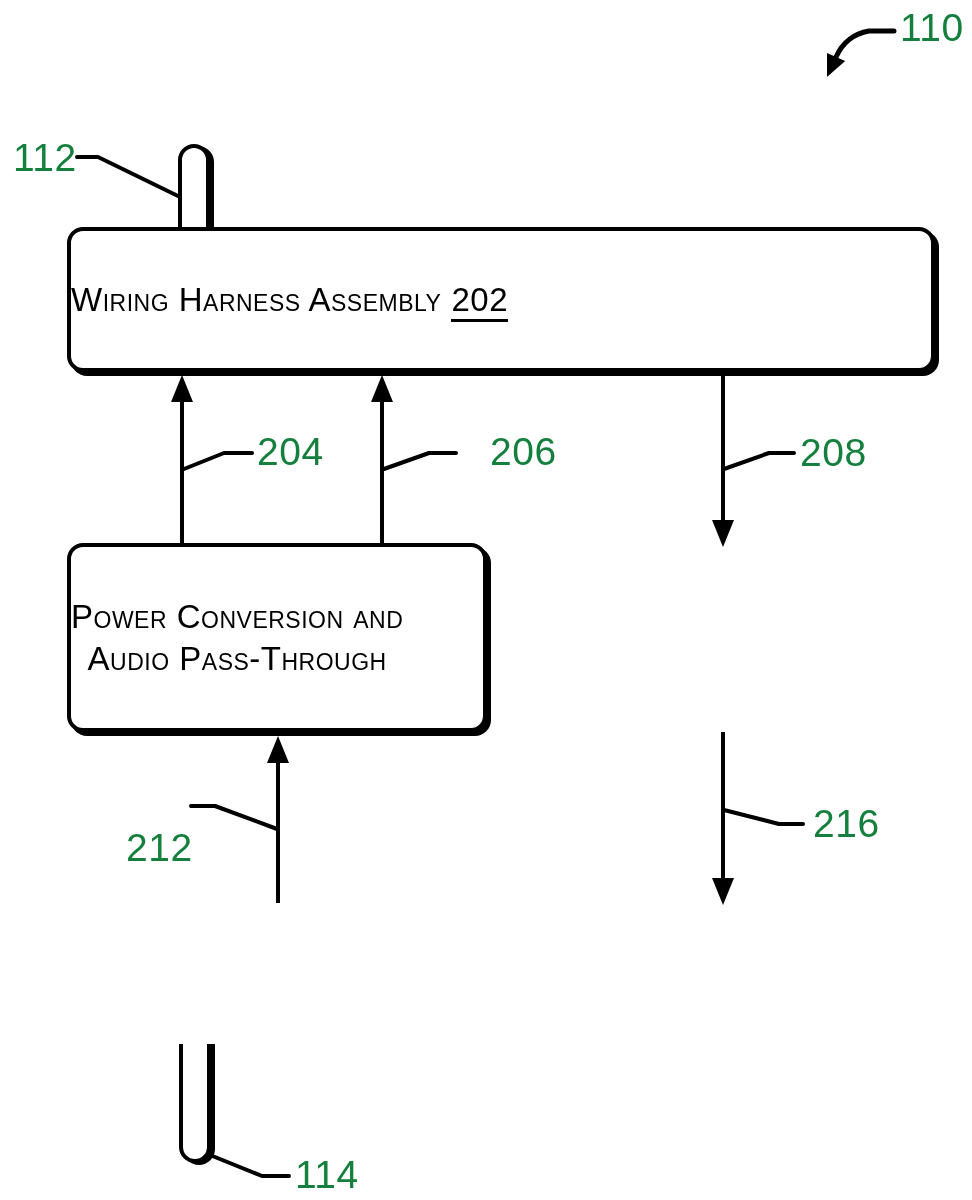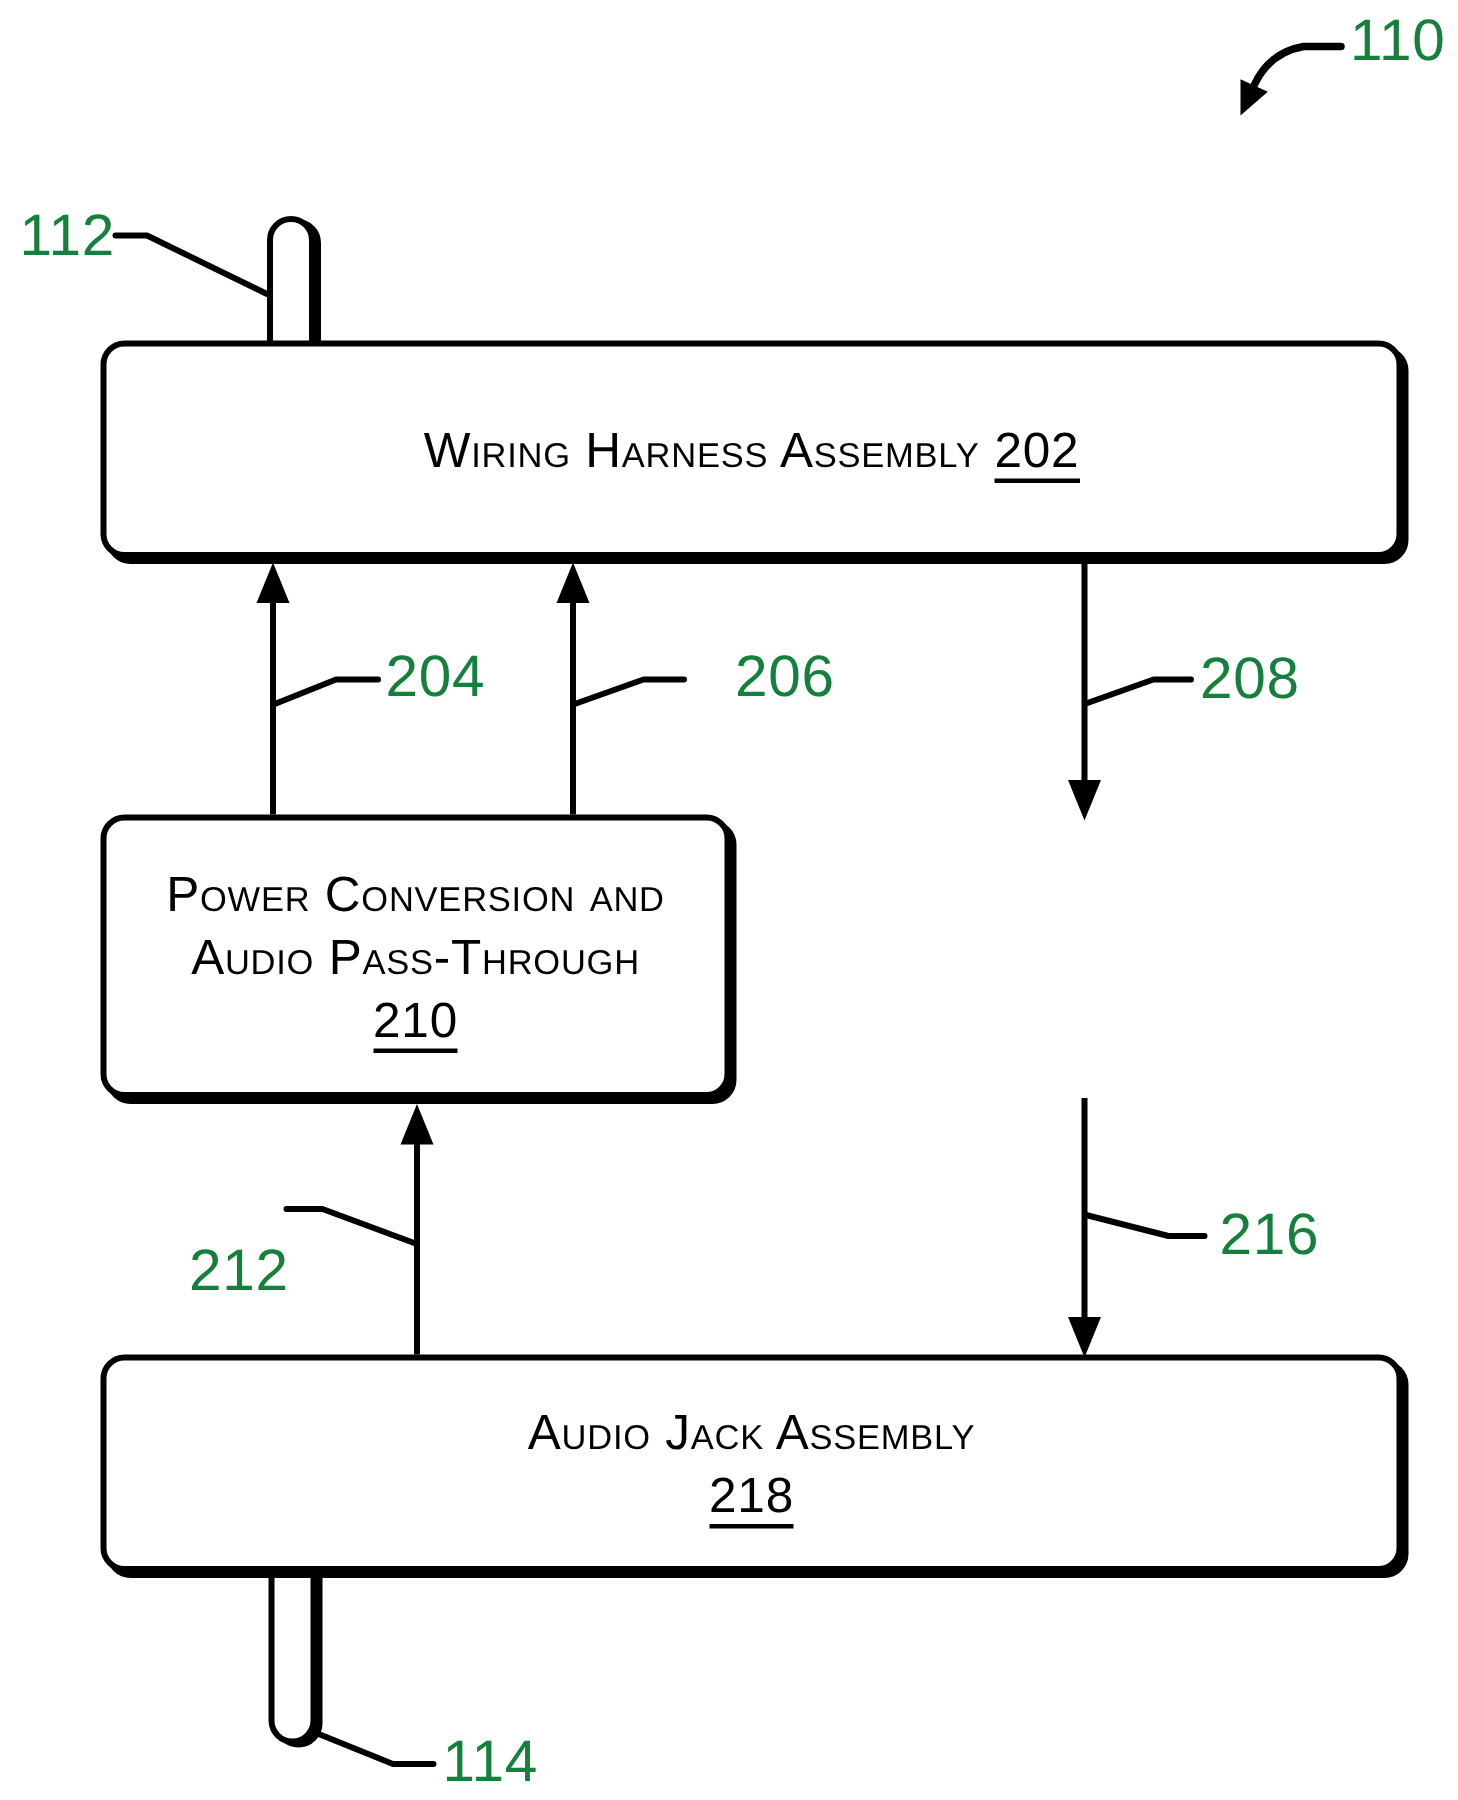--- a/index.html
+++ b/index.html
@@ -19,21 +19,20 @@
   }
   .node-box {
     position: absolute;
     box-sizing: border-box;
     background: #ffffff;
     border: 4px solid #000000;
     border-radius: 16px;
     box-shadow: 4px 4px 0 #000000;
     display: flex;
     align-items: center;
-    justify-content: center;
     text-align: center;
     z-index: 2;
   }
   .node-label {
     font-variant: small-caps;
     font-size: 33px;
     line-height: 42px;
     letter-spacing: 0.5px;
     color: #000000;
   }
@@ -95,31 +94,24 @@
   <div class="node-box" style="left:67px; top:227px; width:868px; height:145px;">
     <div class="node-label">
       <span>Wiring Harness Assembly</span><span class="ref ref-inline">202</span>
     </div>
   </div>
 
   <div class="node-box" style="left:67px; top:543px; width:420px; height:189px;">
     <div class="node-label">
       <div>Power Conversion and</div>
       <div>Audio Pass-Through</div>
-      <div><span class="ref">210</span></div>
     </div>
   </div>
 
 
-  <div class="node-box" style="left:67px; top:903px; width:868px; height:145px;">
-    <div class="node-label">
-      <div>Audio Jack Assembly</div>
-      <div><span class="ref">218</span></div>
-    </div>
-  </div>
 
   <div class="callout" style="left:900px; top:11px;">110</div>
   <div class="callout" style="left:13px; top:141px;">112</div>
   <div class="callout" style="left:257px; top:435px;">204</div>
   <div class="callout" style="left:460px; top:435px;margin-left:30px;">206</div>
   <div class="callout" style="left:800px; top:436px;">208</div>
   <div class="callout" style="left:126px; top:831px;">212</div>
   <div class="callout" style="left:813px; top:807px;">216</div>
   <div class="callout" style="left:295px; top:1158px;">114</div>
 

